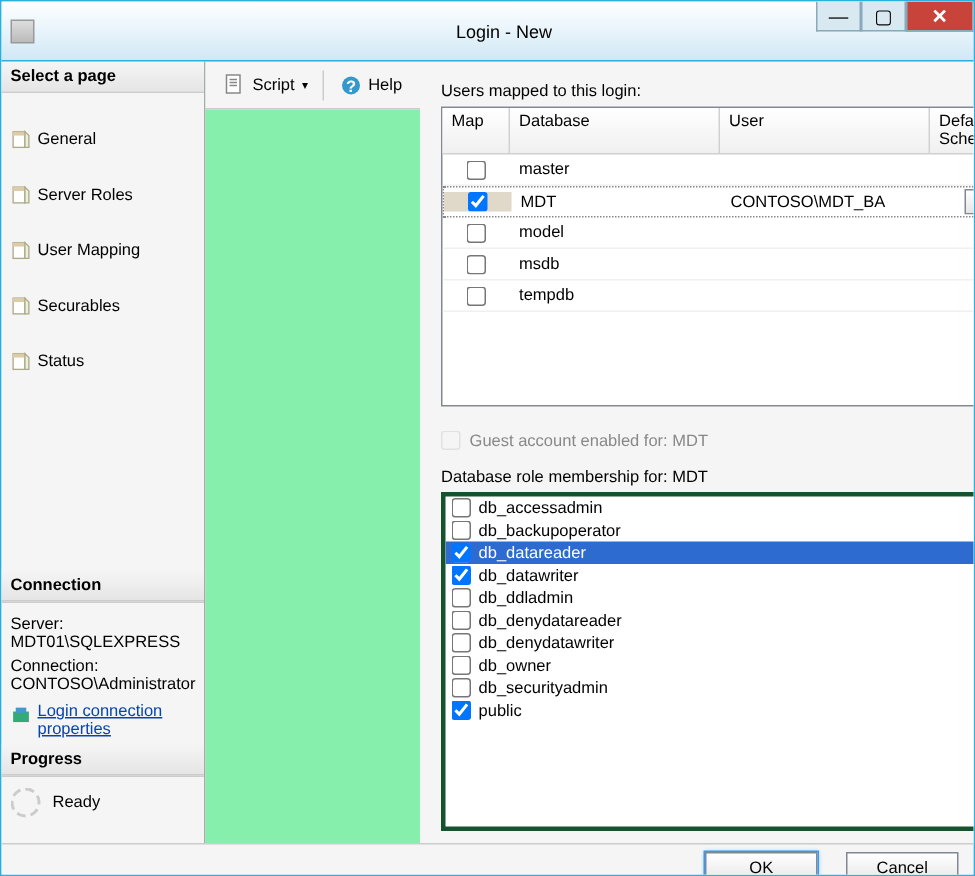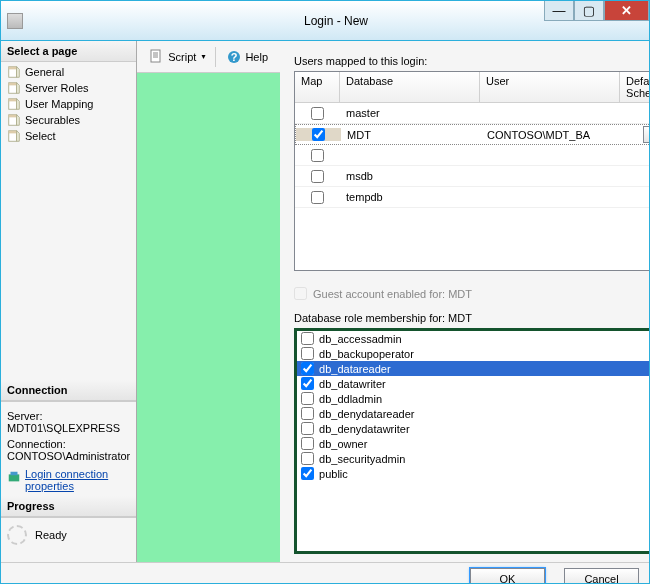--- a/index.html
+++ b/index.html
@@ -9,21 +9,21 @@
 .titlebar .title { flex: 1; text-align: center; font-size: 12px; color: #000; }
 .winbtns { position: absolute; right: 0; top: 0; display: flex; }
 .winbtn { width: 30px; height: 20px; border: 1px solid #8ab; border-top: none; display: flex; align-items: center; justify-content: center; font-size: 13px; font-family: Arial; }
 .winbtn.min { background: #d9e9f2; }
 .winbtn.max { background: #d9e9f2; }
 .winbtn.close { background: #c8443a; color: #fff; width: 45px; font-weight: bold; }
 .content { display: flex; height: 521px; }
 .sidebar { width: 168px; background: #f5f5f5; border-right: 1px solid #aaa; display: flex; flex-direction: column; }
 .panel-head { background: linear-gradient(to bottom,#f5f5f5,#e5e5e5); border-bottom: 1px solid #ccc; padding: 4px 6px; font-weight: bold; }
 .pagelist { padding: 2px 4px; }
-.page-item { display: flex; align-items: center; padding: 1px 2px; gap: 4px; cursor: pointer; }
+.page-item { display: flex; align-items: center; padding: 1px 2px; gap: 4px; cursor: pointer; margin-top: 21px; }
 .page-icon { width: 14px; height: 14px; display: inline-block; }
 .page-icon svg { width: 14px; height: 14px; }
 .conn-box { border-top: 1px solid #ccc; padding: 4px 6px; }
 .conn-box .lbl { margin-top: 4px; }
 .conn-box a { color: #0645ad; text-decoration: underline; display: inline-block; margin-top: 6px; }
 .conn-box .linkrow { display: flex; align-items: center; gap: 4px; }
 .spacer { flex: 1; }
 .progress-box { border-top: 1px solid #ccc; padding: 4px 6px 14px; }
 .progress-row { display: flex; align-items: center; gap: 8px; padding: 3px 0; }
 .spinner { width: 20px; height: 20px; border: 2px dashed #ccc; border-radius: 50%; }
@@ -109,21 +109,21 @@
               <path d="M11 2l3 3v9h-3z" fill="#eed" stroke="#aa8"></path>
             </svg></span>
           <span>Securables</span>
         </div>
         <div class="page-item">
           <span class="page-icon"><svg viewBox="0 0 16 16">
               <rect x="2" y="2" width="9" height="12" fill="#fff" stroke="#aa8"></rect>
               <rect x="2" y="2" width="9" height="3" fill="#dca"></rect>
               <path d="M11 2l3 3v9h-3z" fill="#eed" stroke="#aa8"></path>
             </svg></span>
-          <span>Select</span>
+          <span>Status</span>
         </div>
       </div>
     <div class="spacer"></div>
     <div class="panel-head">Connection</div>
     <div class="conn-box">
       <div class="lbl">Server:</div>
       <div>MDT01\SQLEXPRESS</div>
       <div class="lbl">Connection:</div>
       <div>CONTOSO\Administrator</div>
       <div class="linkrow">
@@ -181,20 +181,21 @@
             <div class="row active">
               <div class="gc map"><input type="checkbox" checked="" style=""></div>
               <div class="gc db">MDT</div>
               <div class="gc user">CONTOSO\MDT_BA</div>
               <div class="gc schema">
                 <div class="ellipsis-btn">...</div>
               </div>
             </div>
             <div class="row">
               <div class="gc map"><input type="checkbox" style=""></div>
+              <div class="gc db">model</div>
               <div class="gc user"></div>
               <div class="gc schema"></div>
             </div>
             <div class="row">
               <div class="gc map"><input type="checkbox" style=""></div>
               <div class="gc db">msdb</div>
               <div class="gc user"></div>
               <div class="gc schema"></div>
             </div>
             <div class="row">

